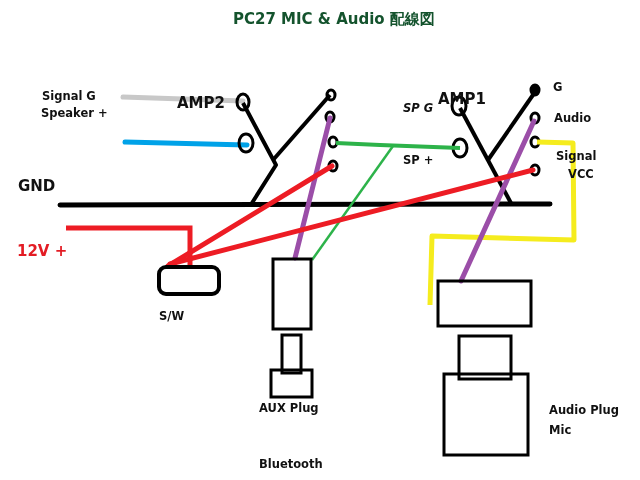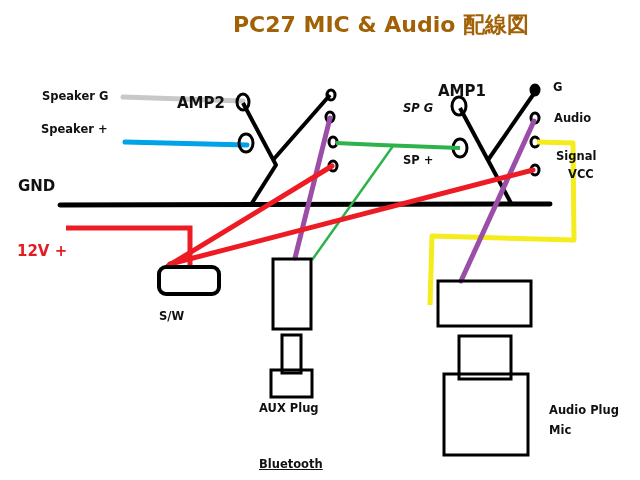--- a/index.html
+++ b/index.html
@@ -1,19 +1,19 @@
 <!DOCTYPE html>
 <html><head>
 <meta charset="utf-8">
 <style>
   html, body { margin: 0; padding: 0; background: #ffffff; }
   body { width: 640px; height: 480px; position: relative; overflow: hidden; font-family: "DejaVu Sans", sans-serif; }
   svg { position: absolute; left: 0; top: 0; }
   .lbl { position: absolute; font-family: "DejaVu Sans", sans-serif; font-weight: bold; color: #111; white-space: nowrap; }
-  .title { left: 233px; top: 10px; font-size: 22px; color: #a16207; }
+  .title { left: 233px; top: 10px; font-size: 15px; color: #14532d; }
   .amp { font-size: 15px; margin-top: 42px; }
   .sm { font-size: 11.5px; }
   .gnd { font-size: 15px; }
   .v12 { font-size: 15px; color: #e31c24; }
 </style>
 </head>
 <body>
 
 <svg width="640" height="480">
 
@@ -60,28 +60,28 @@
   <rect x="282" y="335" width="19" height="38" fill="none" stroke="#000" stroke-width="3"></rect>
   <rect x="271" y="370" width="41" height="27" fill="none" stroke="#000" stroke-width="3"></rect>
 
   <rect x="438" y="281" width="93" height="45" fill="none" stroke="#000" stroke-width="3"></rect>
   <rect x="459" y="336" width="52" height="43" fill="none" stroke="#000" stroke-width="3"></rect>
   <rect x="444" y="374" width="84" height="81" fill="none" stroke="#000" stroke-width="3"></rect>
 </svg>
 
 <div class="lbl title">PC27 MIC &amp; Audio 配線図</div>
 <div class="lbl amp" style="left:177px;top:52px;">AMP2</div>
-<div class="lbl amp" style="left:438px;top:40px;">AMP1</div>
-<div class="lbl sm" style="left:42px;top:89px;">Speaker G</div>
-<div class="lbl sm" style="left:41px;top:122px;">Speaker +</div>
+<div class="lbl amp" style="left:438px;top:48px;">AMP1</div>
+<div class="lbl sm" style="left:42px;top:89px;">Signal G</div>
+<div class="lbl sm" style="left:41px;top:106px;">Speaker +</div>
 <div class="lbl gnd" style="left:18px;top:177px;">GND</div>
 <div class="lbl v12" style="left:17px;top:242px;text-align:right;">12V +</div>
 <div class="lbl sm" style="left:159px;top:309px;">S/W</div>
 <div class="lbl sm" style="left:259px;top:401px;">AUX Plug</div>
-<div class="lbl sm" style="left:259px;top:457px;text-decoration:underline;">Bluetooth</div>
+<div class="lbl sm" style="left:259px;top:457px;">Bluetooth</div>
 <div class="lbl sm" style="left:403px;top:101px;font-style:italic;">SP G</div>
 <div class="lbl sm" style="left:403px;top:153px;">SP +</div>
 <div class="lbl sm" style="left:553px;top:80px;">G</div>
 <div class="lbl sm" style="left:554px;top:111px;">Audio</div>
 <div class="lbl sm" style="left:556px;top:149px;">Signal</div>
 <div class="lbl sm" style="left:568px;top:167px;">VCC</div>
 <div class="lbl sm" style="left:549px;top:403px;">Audio Plug</div>
 <div class="lbl sm" style="left:549px;top:423px;">Mic</div>
 
 </body></html>

